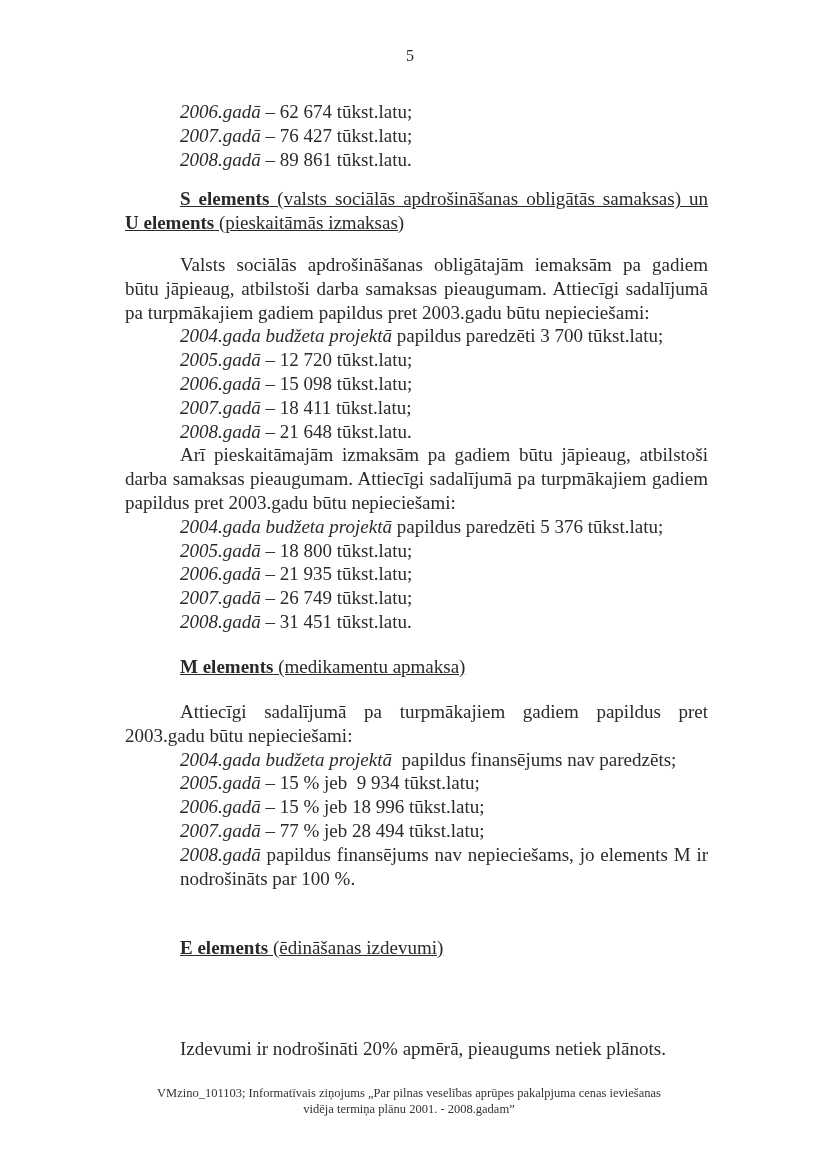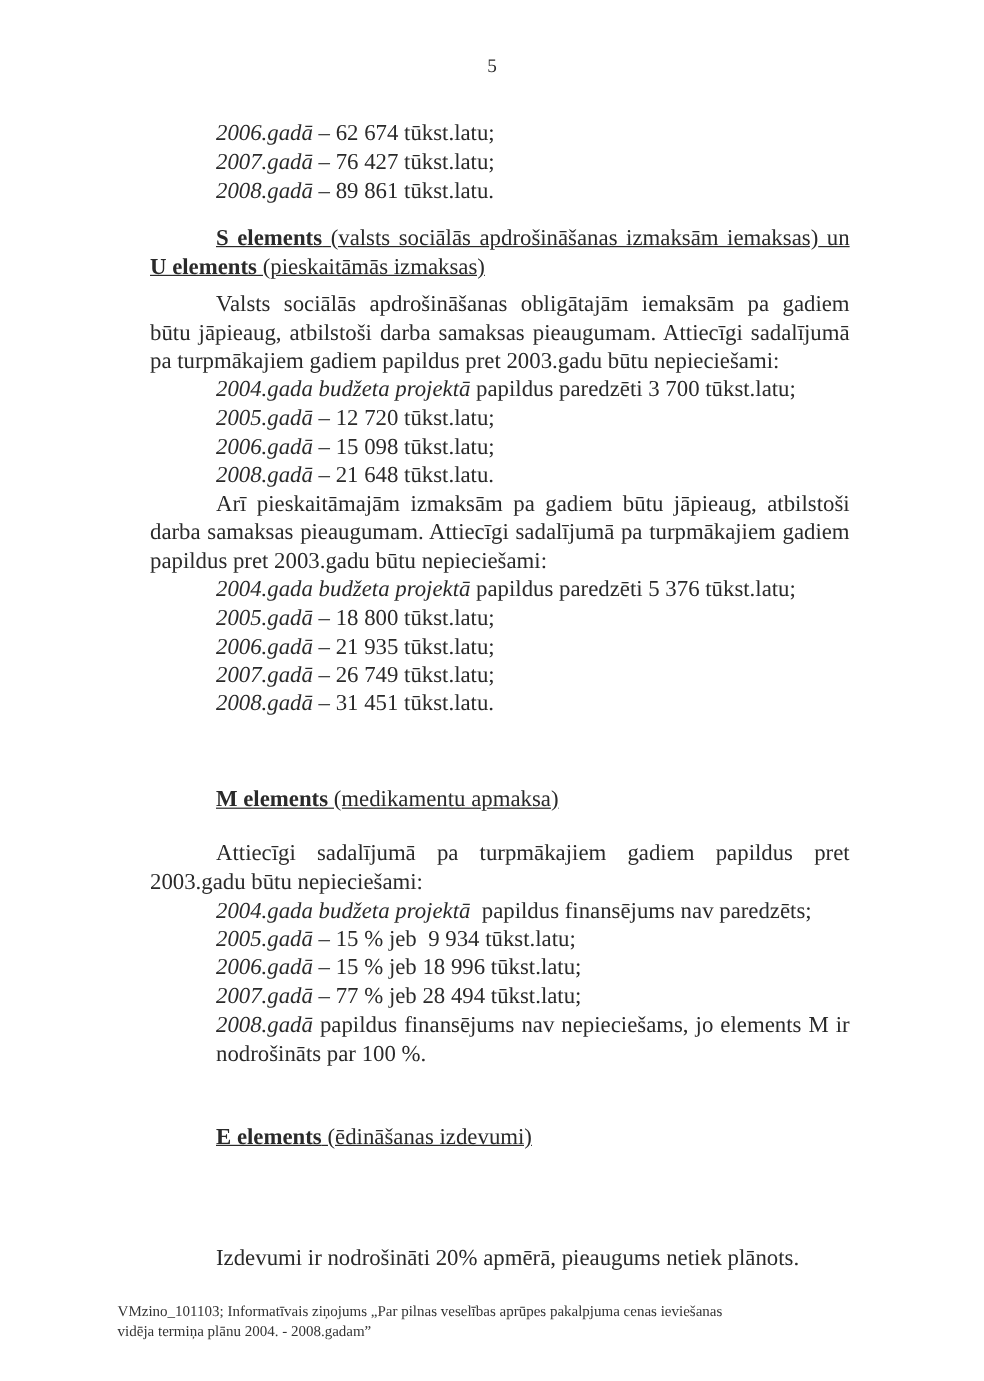--- a/index.html
+++ b/index.html
@@ -11,50 +11,51 @@
   .page-number { position: absolute; top: 47px; left: 0; width: 820px; text-align: center; font-size: 16px; }
   .content { position: absolute; left: 113px; width: 583px; font-size: 19px; line-height: 23.8px; margin-left: 12px; }
   .content p { margin: 0; }
   .just { text-align: justify; text-align-last: left; }
   .indent { text-indent: 55px; }
   .item { padding-left: 55px; white-space: nowrap; }
   .item.wrap { white-space: normal; }
   em { font-style: italic; }
   .heading { text-decoration: underline; }
   .heading b { font-weight: bold; }
-  .footer { position: absolute; left: 98px; top: 1085px; width: 600px; font-size: 12.5px; line-height: 16px; color: #333; }
+  .footer { position: absolute; left: 109px; top: 1085px; width: 600px; font-size: 12.5px; line-height: 16px; color: #333; text-align: center; }
   .block1 { top: 100px; }
   .block2 { top: 187px; }
-  .block3 { top: 242px; }
+  .block3 { top: 253px; }
   .block4 { top: 655px; }
   .block5 { top: 700px; }
   .block6 { top: 936px; }
   .block7 { top: 1037px; }
 </style>
 </head>
 <body>
 
 <div class="page-number">5</div>
 
 <div class="content block1">
   <p class="item"><em>2006.gadā</em><span> – 62 674 tūkst.latu;</span></p>
   <p class="item"><em>2007.gadā</em><span> – 76 427 tūkst.latu;</span></p>
   <p class="item"><em>2008.gadā</em><span> – 89 861 tūkst.latu.</span></p>
 </div>
 
 <div class="content block2">
-  <p class="just indent" style="text-align-last: justify;"><span class="heading"><b>S elements</b><span> (valsts sociālās apdrošināšanas izmaksām iemaksas)</span><span> un</span></span></p>
+  <p class="just indent" style="text-align-last: justify;"><span class="heading"><b>S elements</b><span> (valsts sociālās apdrošināšanas obligātās samaksas)</span><span> un</span></span></p>
   <p><span class="heading"><b>U elements</b><span> (pieskaitāmās izmaksas)</span></span></p>
 </div>
 
 <div class="content block3">
   <p class="just indent">Valsts sociālās apdrošināšanas obligātajām iemaksām pa gadiem būtu jāpieaug, atbilstoši darba samaksas pieaugumam. Attiecīgi sadalījumā pa turpmākajiem gadiem papildus pret 2003.gadu būtu nepieciešami:</p>
   <p class="item"><em>2004.gada budžeta projektā</em><span> papildus paredzēti 3 700 tūkst.latu;</span></p>
   <p class="item"><em>2005.gadā</em><span> – 12 720 tūkst.latu;</span></p>
   <p class="item"><em>2006.gadā</em><span> – 15 098 tūkst.latu;</span></p>
+  <p class="item"><em>2007.gadā</em><span> – 18 411 tūkst.latu;</span></p>
   <p class="item"><em>2008.gadā</em><span> – 21 648 tūkst.latu.</span></p>
   <p class="just indent">Arī pieskaitāmajām izmaksām pa gadiem būtu jāpieaug, atbilstoši darba samaksas pieaugumam. Attiecīgi sadalījumā pa turpmākajiem gadiem papildus pret 2003.gadu būtu nepieciešami:</p>
   <p class="item"><em>2004.gada budžeta projektā</em><span> papildus paredzēti 5 376 tūkst.latu;</span></p>
   <p class="item"><em>2005.gadā</em><span> – 18 800 tūkst.latu;</span></p>
   <p class="item"><em>2006.gadā</em><span> – 21 935 tūkst.latu;</span></p>
   <p class="item"><em>2007.gadā</em><span> – 26 749 tūkst.latu;</span></p>
   <p class="item"><em>2008.gadā</em><span> – 31 451 tūkst.latu.</span></p>
 </div>
 
 <div class="content block4">
@@ -73,14 +74,14 @@
 <div class="content block6">
   <p class="indent"><span class="heading"><b>E elements</b><span> (ēdināšanas izdevumi)</span></span></p>
 </div>
 
 <div class="content block7">
   <p class="indent">Izdevumi ir nodrošināti 20% apmērā, pieaugums netiek plānots.</p>
 </div>
 
 <div class="footer">
   <div>VMzino_101103; Informatīvais ziņojums „Par pilnas veselības aprūpes pakalpjuma cenas ieviešanas</div>
-  <div>vidēja termiņa plānu 2004. - 2008.gadam”</div>
+  <div>vidēja termiņa plānu 2001. - 2008.gadam”</div>
 </div>
 
 </body></html>

